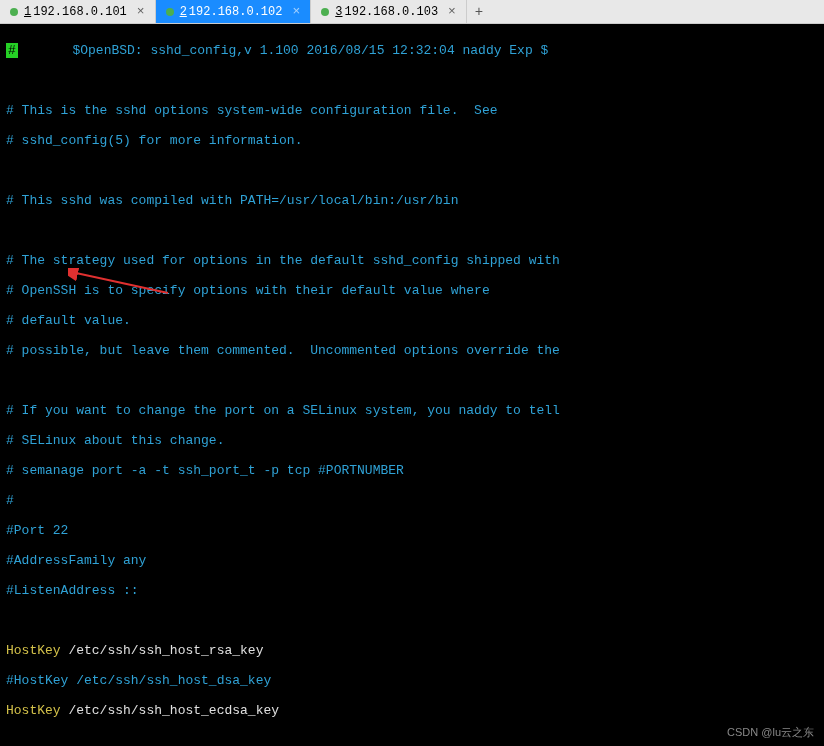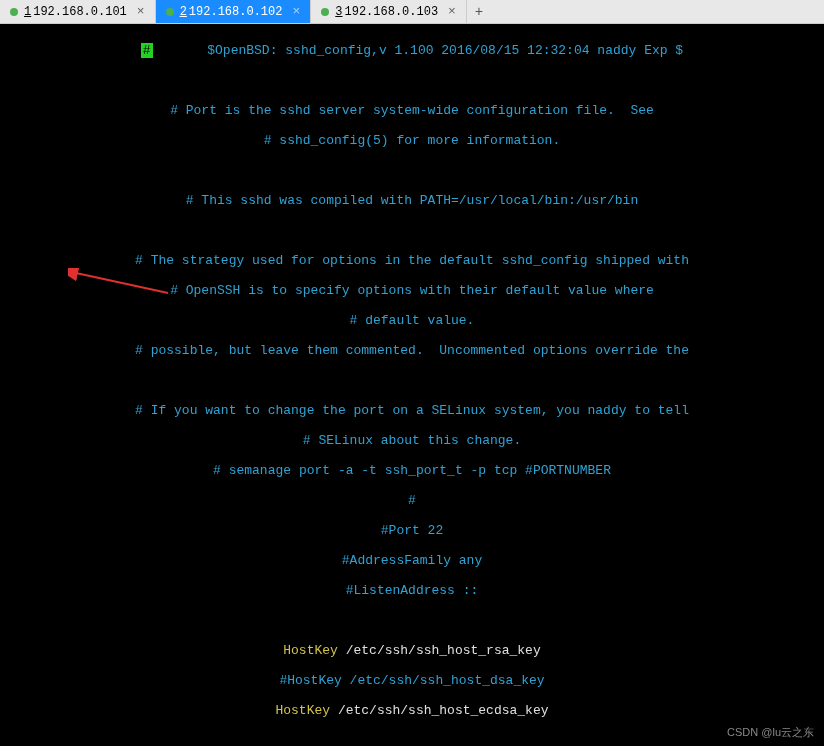--- a/index.html
+++ b/index.html
@@ -5,21 +5,21 @@
 * { margin: 0; padding: 0; box-sizing: border-box; }
 body { width: 824px; height: 746px; background: #000; font-family: "Consolas", "Courier New", monospace; font-size: 13px; overflow: hidden; position: relative; }
 .tabs { display: flex; background: #e8e8e8; height: 24px; border-bottom: 1px solid #ccc; }
 .tab { display: flex; align-items: center; padding: 0 10px; border-right: 1px solid #ccc; cursor: pointer; height: 100%; position: relative; font-size: 12px; }
 .tab.active { background: #1a8cff; color: #fff; }
 .dot { width: 8px; height: 8px; border-radius: 50%; background: #4caf50; margin-right: 6px; display: inline-block; }
 .tab .underline { text-decoration: underline; margin-right: 2px; }
 .tab .close { margin-left: 10px; font-size: 13px; opacity: 0.6; }
 .addtab { width: 24px; display: flex; align-items: center; justify-content: center; cursor: pointer; font-size: 14px; color: #555; }
 .terminal { background: #000; color: #fff; padding: 4px 6px; line-height: 15px; white-space: pre; font-size: 13px; }
-.line { display: block; min-height: 15px; text-align: center; }
+.line { display: block; min-height: 15px; }
 .cursor-block { background: #25d025; color: #000; padding: 0 2px; }
 .comment { color: #2fa2d6; }
 .keyword { color: #d4c24a; margin-top: 16px; }
 .path { color: #e0e0e0; margin-top: 24px; }
 .arrow { position: absolute; left: 68px; top: 268px; pointer-events: none; }
 .watermark { position: absolute; right: 10px; bottom: 6px; color: #888; font-size: 11px; font-family: sans-serif; }
 </style>
 </head>
 <body>
 
@@ -41,21 +41,21 @@
     <span class="underline">3</span>
     <span>192.168.0.103</span>
     <span class="close">×</span>
   </div>
   <div class="addtab">+</div>
 </div>
 
 <div class="terminal">
 <span class="line"><span class="cursor-block">#</span><span class="comment">       $OpenBSD: sshd_config,v 1.100 2016/08/15 12:32:04 naddy Exp $</span></span>
 <span class="line"></span>
-<span class="line comment"># Port is the sshd server system-wide configuration file.  See</span>
+<span class="line comment"># This is the sshd options system-wide configuration file.  See</span>
 <span class="line comment"># sshd_config(5) for more information.</span>
 <span class="line"></span>
 <span class="line comment"># This sshd was compiled with PATH=/usr/local/bin:/usr/bin</span>
 <span class="line"></span>
 <span class="line comment"># The strategy used for options in the default sshd_config shipped with</span>
 <span class="line comment"># OpenSSH is to specify options with their default value where</span>
 <span class="line comment"># default value.</span>
 <span class="line comment"># possible, but leave them commented.  Uncommented options override the</span>
 <span class="line"></span>
 <span class="line comment"># If you want to change the port on a SELinux system, you naddy to tell</span>

